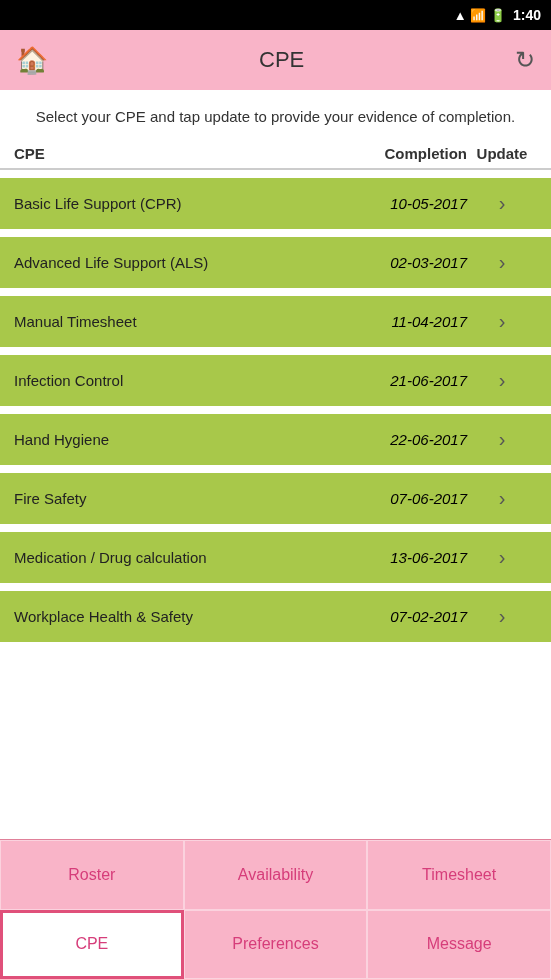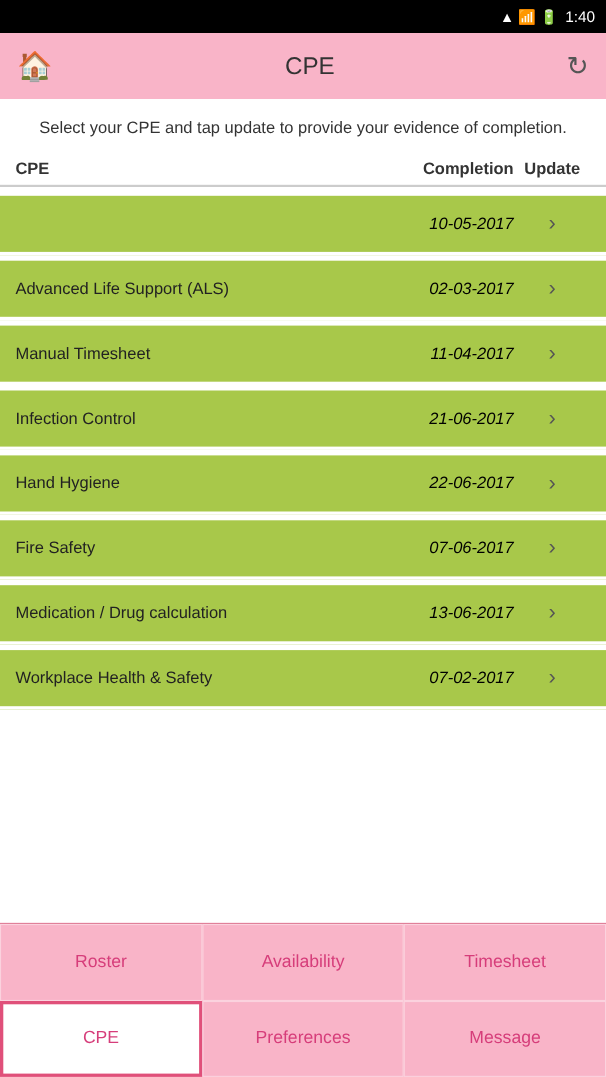--- a/index.html
+++ b/index.html
@@ -19,21 +19,21 @@
       color: #fff;
       height: 30px;
       display: flex;
       align-items: center;
       justify-content: flex-end;
       padding: 0 10px;
       font-size: 13px;
       gap: 6px;
     }
     .status-bar .time {
-      font-weight: normal;
+      font-weight: bold;
       font-size: 14px;
       text-align: right;
     }
     .status-icons {
       display: flex;
       align-items: center;
       gap: 4px;
     }
 
     
@@ -171,20 +171,21 @@
 <div class="subtitle">Select your CPE and tap update to provide your evidence of completion.</div>
 
 <div class="table-header">
   <span class="col-cpe">CPE</span>
   <span class="col-completion">Completion</span>
   <span class="col-update">Update</span>
 </div>
 
 <div class="cpe-list" id="cpe-list">
     <div class="cpe-row">
+      <span class="cpe-name">Basic Life Support (CPR)</span>
       <span class="cpe-date">10-05-2017</span>
       <span class="cpe-chevron">›</span>
     </div>
     <div class="cpe-row">
       <span class="cpe-name">Advanced Life Support (ALS)</span>
       <span class="cpe-date">02-03-2017</span>
       <span class="cpe-chevron">›</span>
     </div>
     <div class="cpe-row">
       <span class="cpe-name">Manual Timesheet</span>

